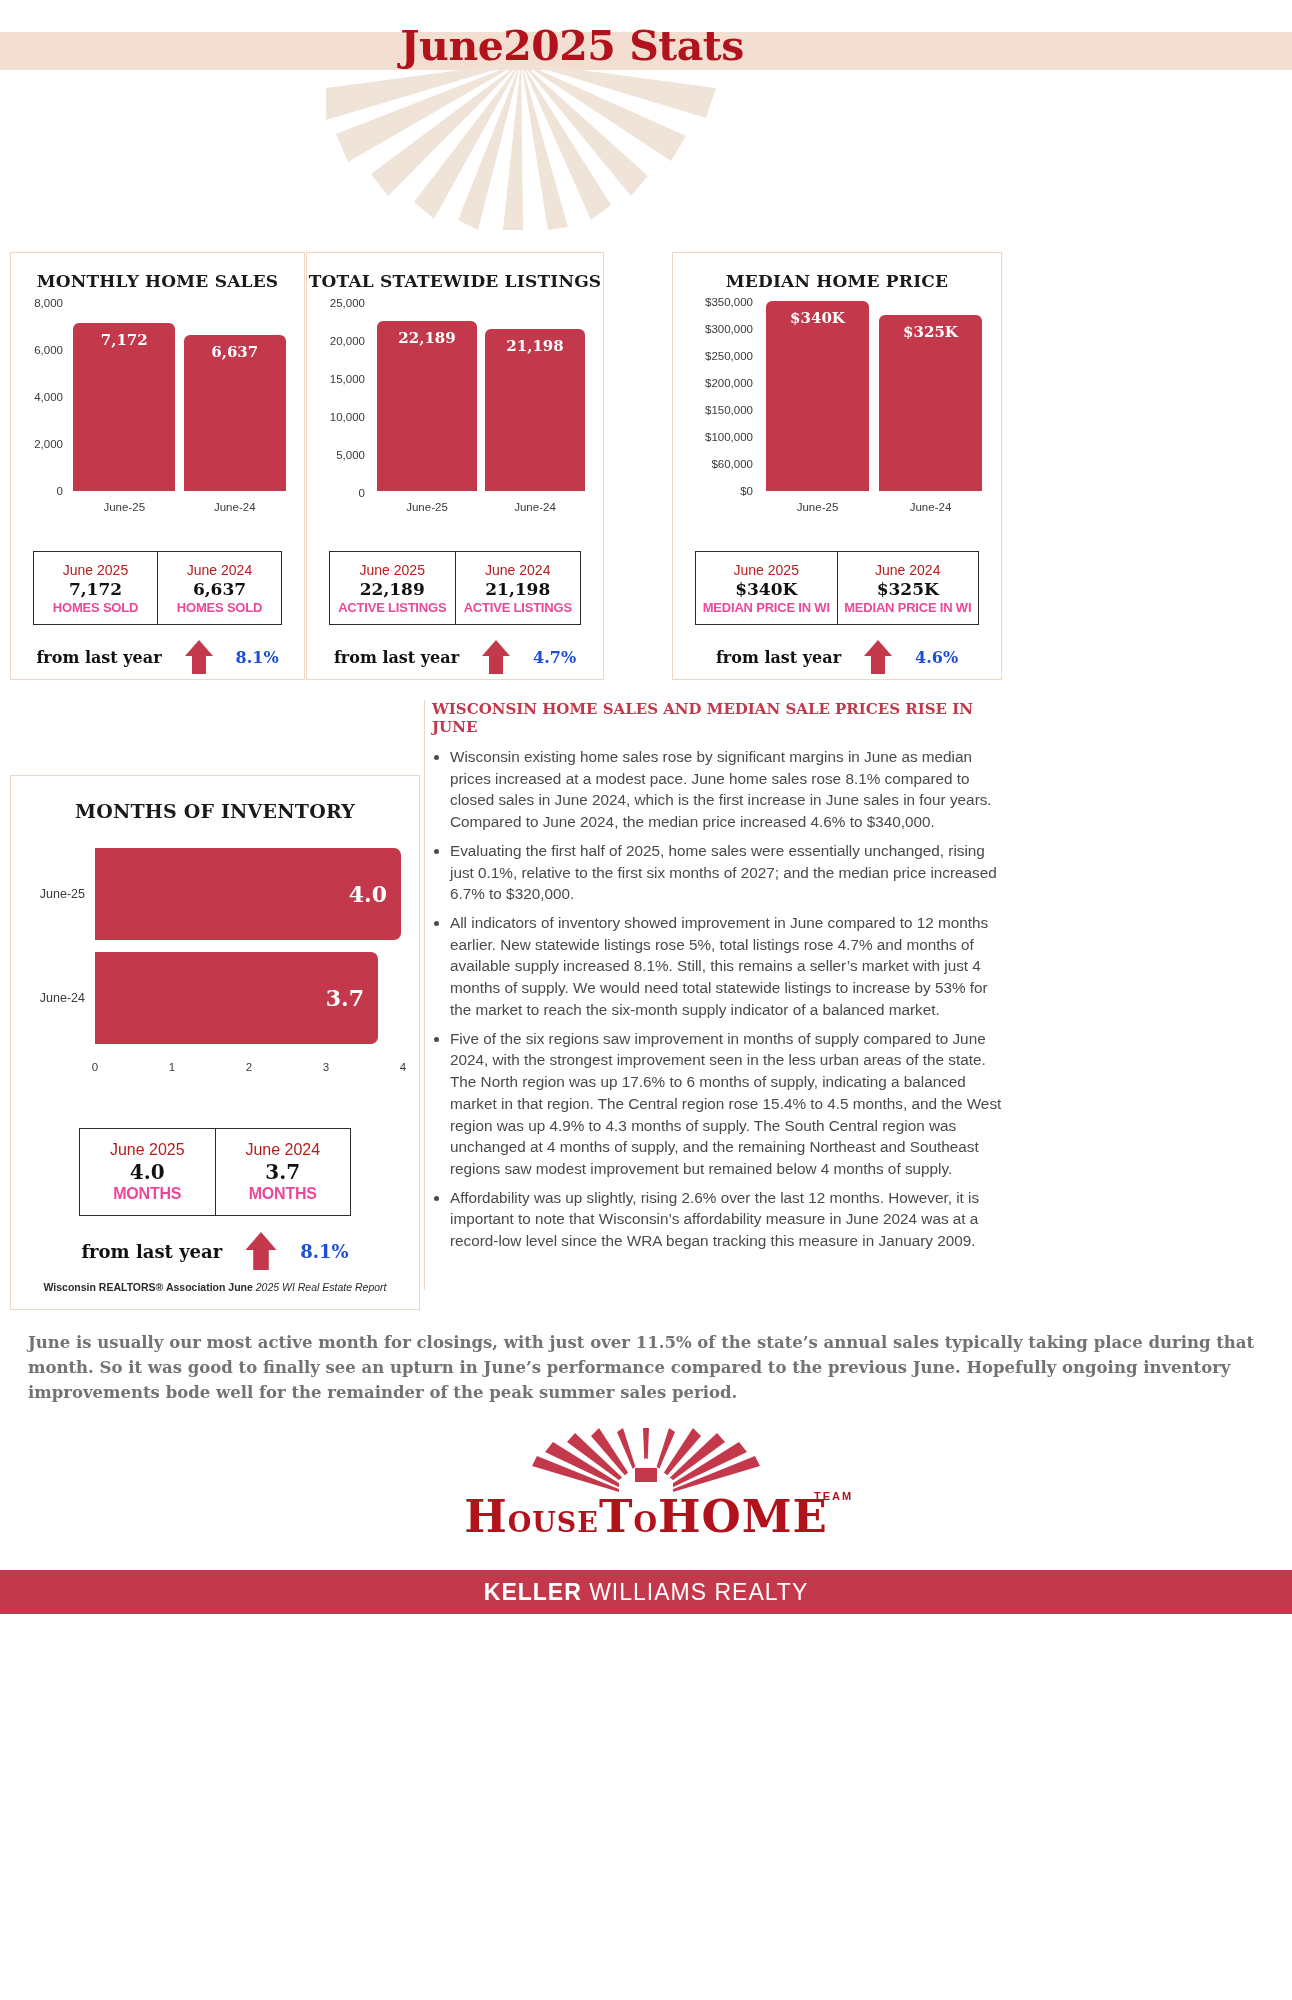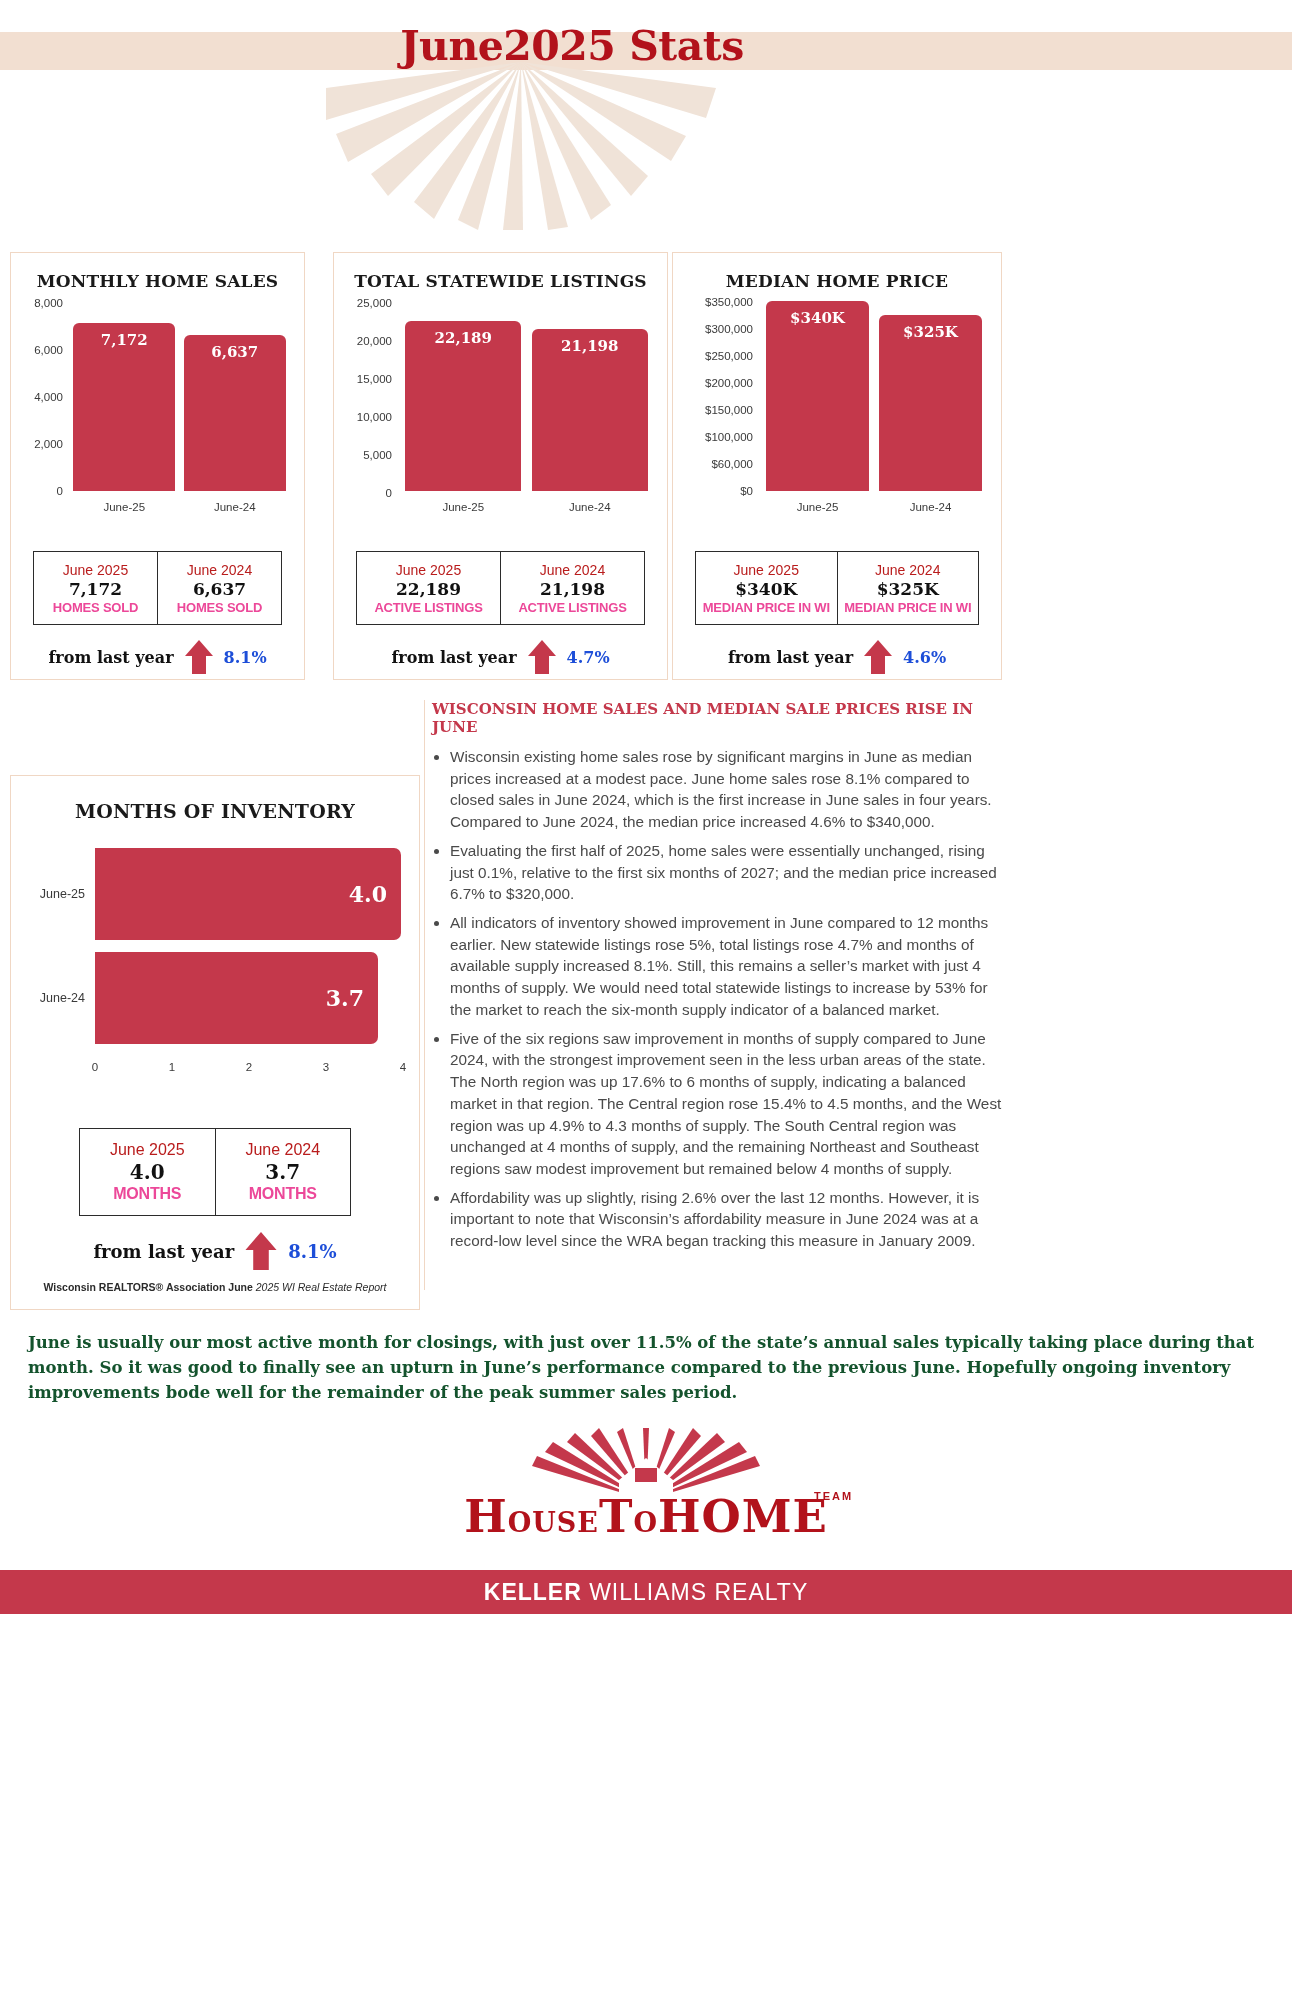--- a/index.html
+++ b/index.html
@@ -34,21 +34,21 @@
 
   
   .cards-row { position: absolute; top: 252px; left: 0; width: 1292px; height: 430px; }
   .card {
     position: absolute;
     border: 1px solid #f0d7c4;
     background: #fff;
     height: 428px;
   }
   .card-1 { left: 10px; width: 295px; }
-  .card-2 { left: 333px; width: 335px; }
+  .card-2 { left: 306px; width: 298px; }
   .card-3 { left: 672px; width: 330px; }
 
   .card-title {
     text-align: center;
     font-family: "DejaVu Serif", serif;
     font-weight: bold;
     font-size: 17px;
     color: #1a1a1a;
     margin-top: 18px;
     letter-spacing: 0.2px;
@@ -106,21 +106,21 @@
   .stat-period { font-size: 14px; color: #b91c1c; }
   .stat-value {
     font-family: "DejaVu Serif", serif; font-weight: bold;
     font-size: 17px; color: #111;
   }
   .stat-unit { font-size: 13px; color: #ec4899; letter-spacing: -0.2px; font-weight: bold; }
 
   .change-row {
     position: absolute;
     display: flex; align-items: center; justify-content: center;
-    gap: 10px;
+    gap: 22px;
   }
   .change-lbl {
     font-family: "DejaVu Serif", serif; font-weight: bold;
     font-size: 16px; color: #111;
   }
   .change-pct {
     font-family: "DejaVu Serif", serif; font-weight: bold;
     font-size: 16px; color: #1d4ed8;
   }
   .up-arrow { width: 30px; height: 36px; }
@@ -171,21 +171,21 @@
   }
   .article-divider {
     position: absolute; left: 424px; top: 700px; width: 1px; height: 590px;
     background: #f0d7c4;
   }
 
   
   .summary {
     position: absolute; left: 28px; top: 1330px; width: 1240px;
     font-family: "DejaVu Serif", serif; font-weight: bold;
-    font-size: 16.5px; line-height: 1.52; color: #14532d;
+    font-size: 16.5px; line-height: 1.52; color: #737373;
   }
 
   
   .logo-wrap {
     position: absolute; left: 0; top: 1428px; width: 1292px; height: 140px;
   }
   .logo-sun { position: absolute; left: 50%; top: 0; transform: translateX(-50%); }
   .logo-text {
     position: absolute; left: 0; top: 62px; width: 1292px;
     text-align: center;

